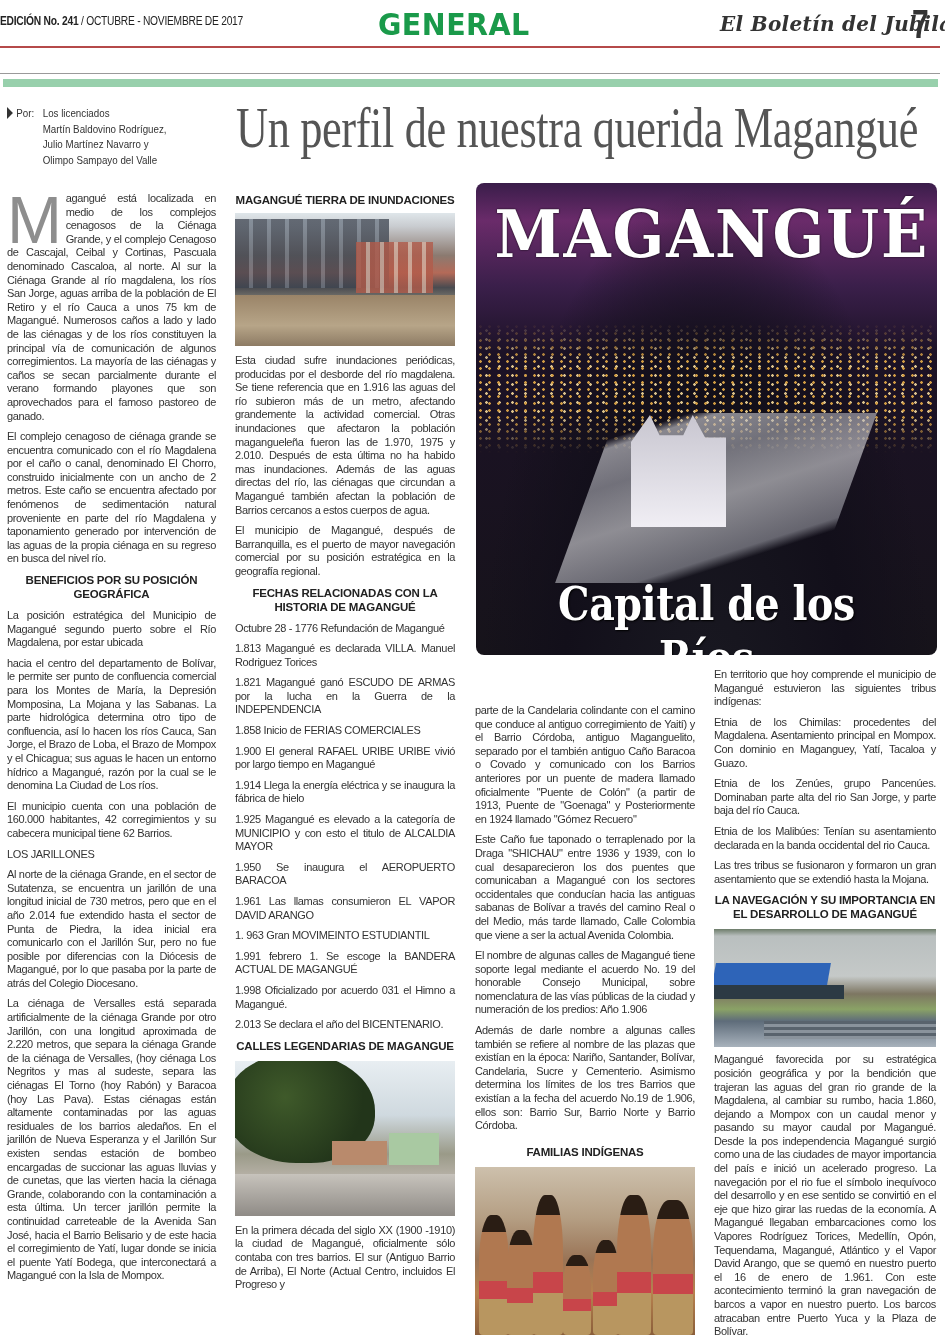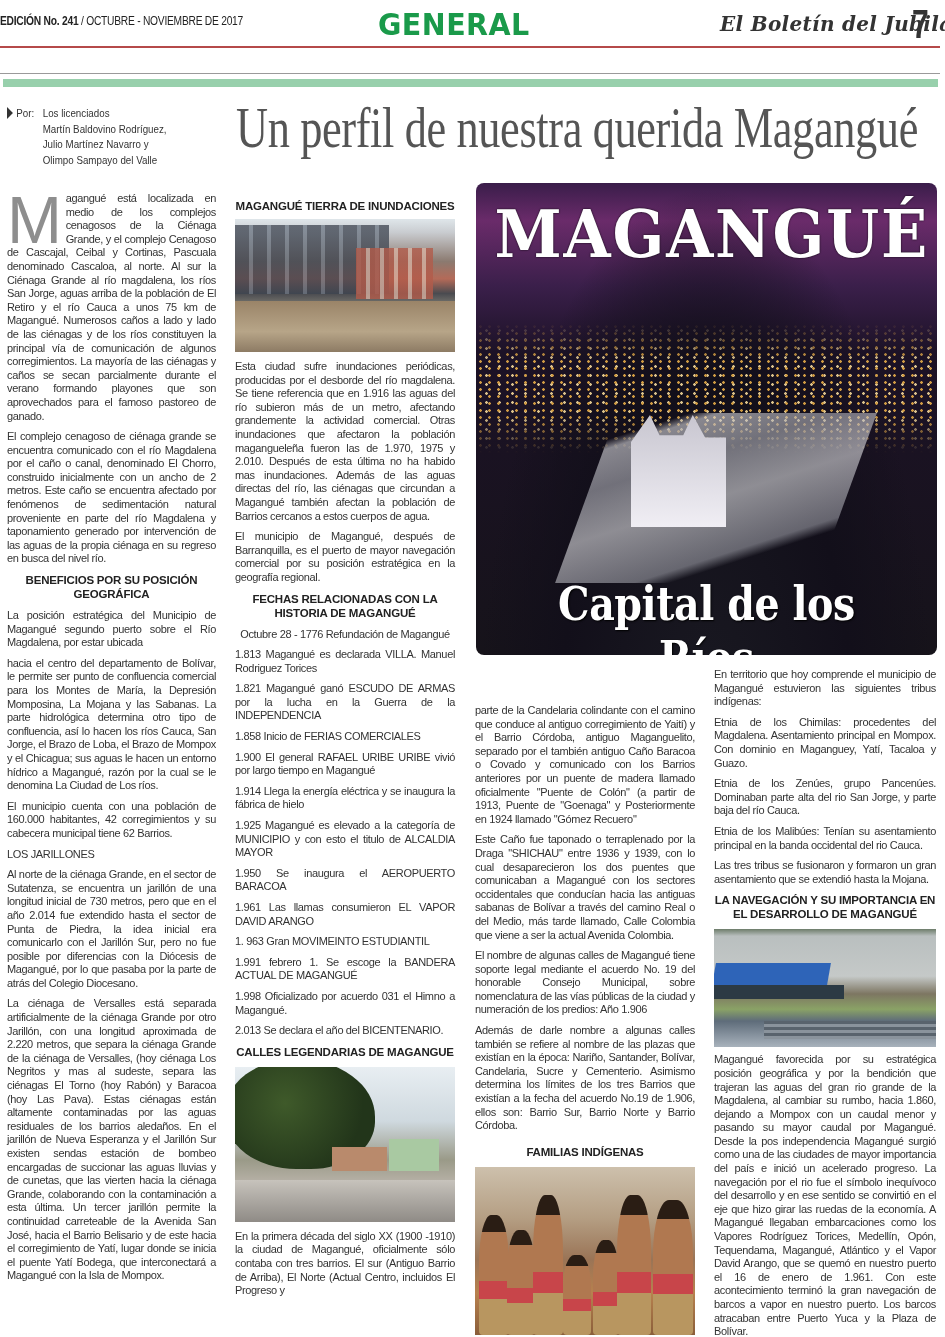--- a/index.html
+++ b/index.html
@@ -88,30 +88,30 @@
   <div class="sec-title">BENEFICIOS POR SU POSICIÓN GEOGRÁFICA</div>
   <p>La posición estratégica del Municipio de Magangué segundo puerto sobre el Río Magdalena, por estar ubicada</p>
   <p>hacia el centro del departamento de Bolívar, le permite ser punto de confluencia comercial para los Montes de María, la Depresión Momposina, La Mojana y las Sabanas. La parte hidrológica determina otro tipo de confluencia, así lo hacen los ríos Cauca, San Jorge, el Brazo de Loba, el Brazo de Mompox y el Chicagua; sus aguas le hacen un entorno hídrico a Magangué, razón por la cual se le denomina La Ciudad de Los ríos.</p>
   <p>El municipio cuenta con una población de 160.000 habitantes, 42 corregimientos y su cabecera municipal tiene 62 Barrios.</p>
   <p style="text-align:left">LOS JARILLONES</p>
   <p>Al norte de la ciénaga Grande, en el sector de Sutatenza, se encuentra un jarillón de una longitud inicial de 730 metros, pero que en el año 2.014 fue extendido hasta el sector de Punta de Piedra, la idea inicial era comunicarlo con el Jarillón Sur, pero no fue posible por diferencias con la Diócesis de Magangué, por lo que pasaba por la parte de atrás del Colegio Diocesano.</p>
   <p>La ciénaga de Versalles está separada artificialmente de la ciénaga Grande por otro Jarillón, con una longitud aproximada de 2.220 metros, que separa la ciénaga Grande de la ciénaga de Versalles, (hoy ciénaga Los Negritos y mas al sudeste, separa las ciénagas El Torno (hoy Rabón) y Baracoa (hoy Las Pava). Estas ciénagas están altamente contaminadas por las aguas residuales de los barrios aledaños. En el jarillón de Nueva Esperanza y el Jarillón Sur existen sendas estación de bombeo encargadas de succionar las aguas lluvias y de cunetas, que las vierten hacia la ciénaga Grande, colaborando con la contaminación a esta última. Un tercer jarillón permite la continuidad carreteable de la Avenida San José, hacia el Barrio Belisario y de este hacia el corregimiento de Yatí, lugar donde se inicia el puente Yatí Bodega, que interconectará a Magangué con la Isla de Mompox.</p>
 </div>
 
 <div class="col narrow" style="left:235px; top:191px; width:220px;">
-  <div class="sec-title" style="margin-top:8px; margin-bottom:6px;">MAGANGUÉ TIERRA DE INUNDACIONES</div>
+  <div class="sec-title" style="margin-top:2px; margin-bottom:6px;">MAGANGUÉ TIERRA DE INUNDACIONES</div>
   <div class="photo img-flood" style="position:relative; width:220px; height:133px; margin-bottom:8px;">
     <div class="bld"></div>
       <div class="bld2"></div>
       <div class="water"></div>
   </div>
   <p>Esta ciudad sufre inundaciones periódicas, producidas por el desborde del río magdalena. Se tiene referencia que en 1.916 las aguas del río subieron más de un metro, afectando grandemente la actividad comercial. Otras inundaciones que afectaron la población magangueleña fueron las de 1.970, 1975 y 2.010. Después de esta última no ha habido mas inundaciones. Además de las aguas directas del río, las ciénagas que circundan a Magangué también afectan la población de Barrios cercanos a estos cuerpos de agua.</p>
   <p>El municipio de Magangué, después de Barranquilla, es el puerto de mayor navegación comercial por su posición estratégica en la geografía regional.</p>
   <div class="sec-title">FECHAS RELACIONADAS CON LA HISTORIA DE MAGANGUÉ</div>
-  <p style="text-align:center">Octubre 28 - 1776 Refundación de Magangué</p>
+  <p style="text-align:left">Octubre 28 - 1776 Refundación de Magangué</p>
   <p>1.813 Magangué es declarada VILLA. Manuel Rodriguez Torices</p>
   <p>1.821 Magangué ganó ESCUDO DE ARMAS por la lucha en la Guerra de la INDEPENDENCIA</p>
   <p>1.858 Inicio de FERIAS COMERCIALES</p>
   <p>1.900 El general RAFAEL URIBE URIBE vivió por largo tiempo en Magangué</p>
   <p>1.914 Llega la energía eléctrica y se inaugura la fábrica de hielo</p>
   <p>1.925 Magangué es elevado a la categoría de MUNICIPIO y con esto el titulo de ALCALDIA MAYOR</p>
   <p>1.950 Se inaugura el AEROPUERTO BARACOA</p>
   <p>1.961 Las llamas consumieron EL VAPOR DAVID ARANGO</p>
   <p>1. 963 Gran MOVIMEINTO ESTUDIANTIL</p>
   <p>1.991 febrero 1. Se escoge la BANDERA ACTUAL DE MAGANGUÉ</p>
@@ -149,21 +149,21 @@
     <div class="fig" style="left:118px; width:26px; height:95px;"></div>
     <div class="fig" style="left:142px; width:34px; height:140px;"></div>
     <div class="fig" style="left:178px; width:40px; height:135px;"></div>
   </div>
 </div>
 
 <div class="col narrow" style="left:714px; top:668px; width:222px;">
   <p>En territorio que hoy comprende el municipio de Magangué estuvieron las siguientes tribus indígenas:</p>
   <p>Etnia de los Chimilas: procedentes del Magdalena. Asentamiento principal en Mompox. Con dominio en Maganguey, Yatí, Tacaloa y Guazo.</p>
   <p>Etnia de los Zenúes, grupo Pancenúes. Dominaban parte alta del rio San Jorge, y parte baja del río Cauca.</p>
-  <p>Etnia de los Malibúes: Tenían su asentamiento principal en la banda occidental del rio Cauca.</p>
+  <p>Etnia de los Malibúes: Tenían su asentamiento declarada en la banda occidental del rio Cauca.</p>
   <p>Las tres tribus se fusionaron y formaron un gran asentamiento que se extendió hasta la Mojana.</p>
   <div class="sec-title">LA NAVEGACIÓN Y SU IMPORTANCIA EN EL DESARROLLO DE MAGANGUÉ</div>
   <div class="photo img-boat" style="position:relative; width:222px; height:118px; margin-bottom:6px;">
     <div class="canopy"></div>
       <div class="hull"></div>
       <div class="stairs"></div>
   </div>
   <p>Magangué favorecida por su estratégica posición geográfica y por la bendición que trajeran las aguas del gran rio grande de la Magdalena, al cambiar su rumbo, hacia 1.860, dejando a Mompox con un caudal menor y pasando su mayor caudal por Magangué. Desde la pos independencia Magangué surgió como una de las ciudades de mayor importancia del país e inició un acelerado progreso. La navegación por el rio fue el símbolo inequívoco del desarrollo y en ese sentido se convirtió en el eje que hizo girar las ruedas de la economía. A Magangué llegaban embarcaciones como los Vapores Rodríguez Torices, Medellín, Opón, Tequendama, Magangué, Atlántico y el Vapor David Arango, que se quemó en nuestro puerto el 16 de enero de 1.961. Con este acontecimiento terminó la gran navegación de barcos a vapor en nuestro puerto. Los barcos atracaban entre Puerto Yuca y la Plaza de Bolívar.</p>
 </div>
 

